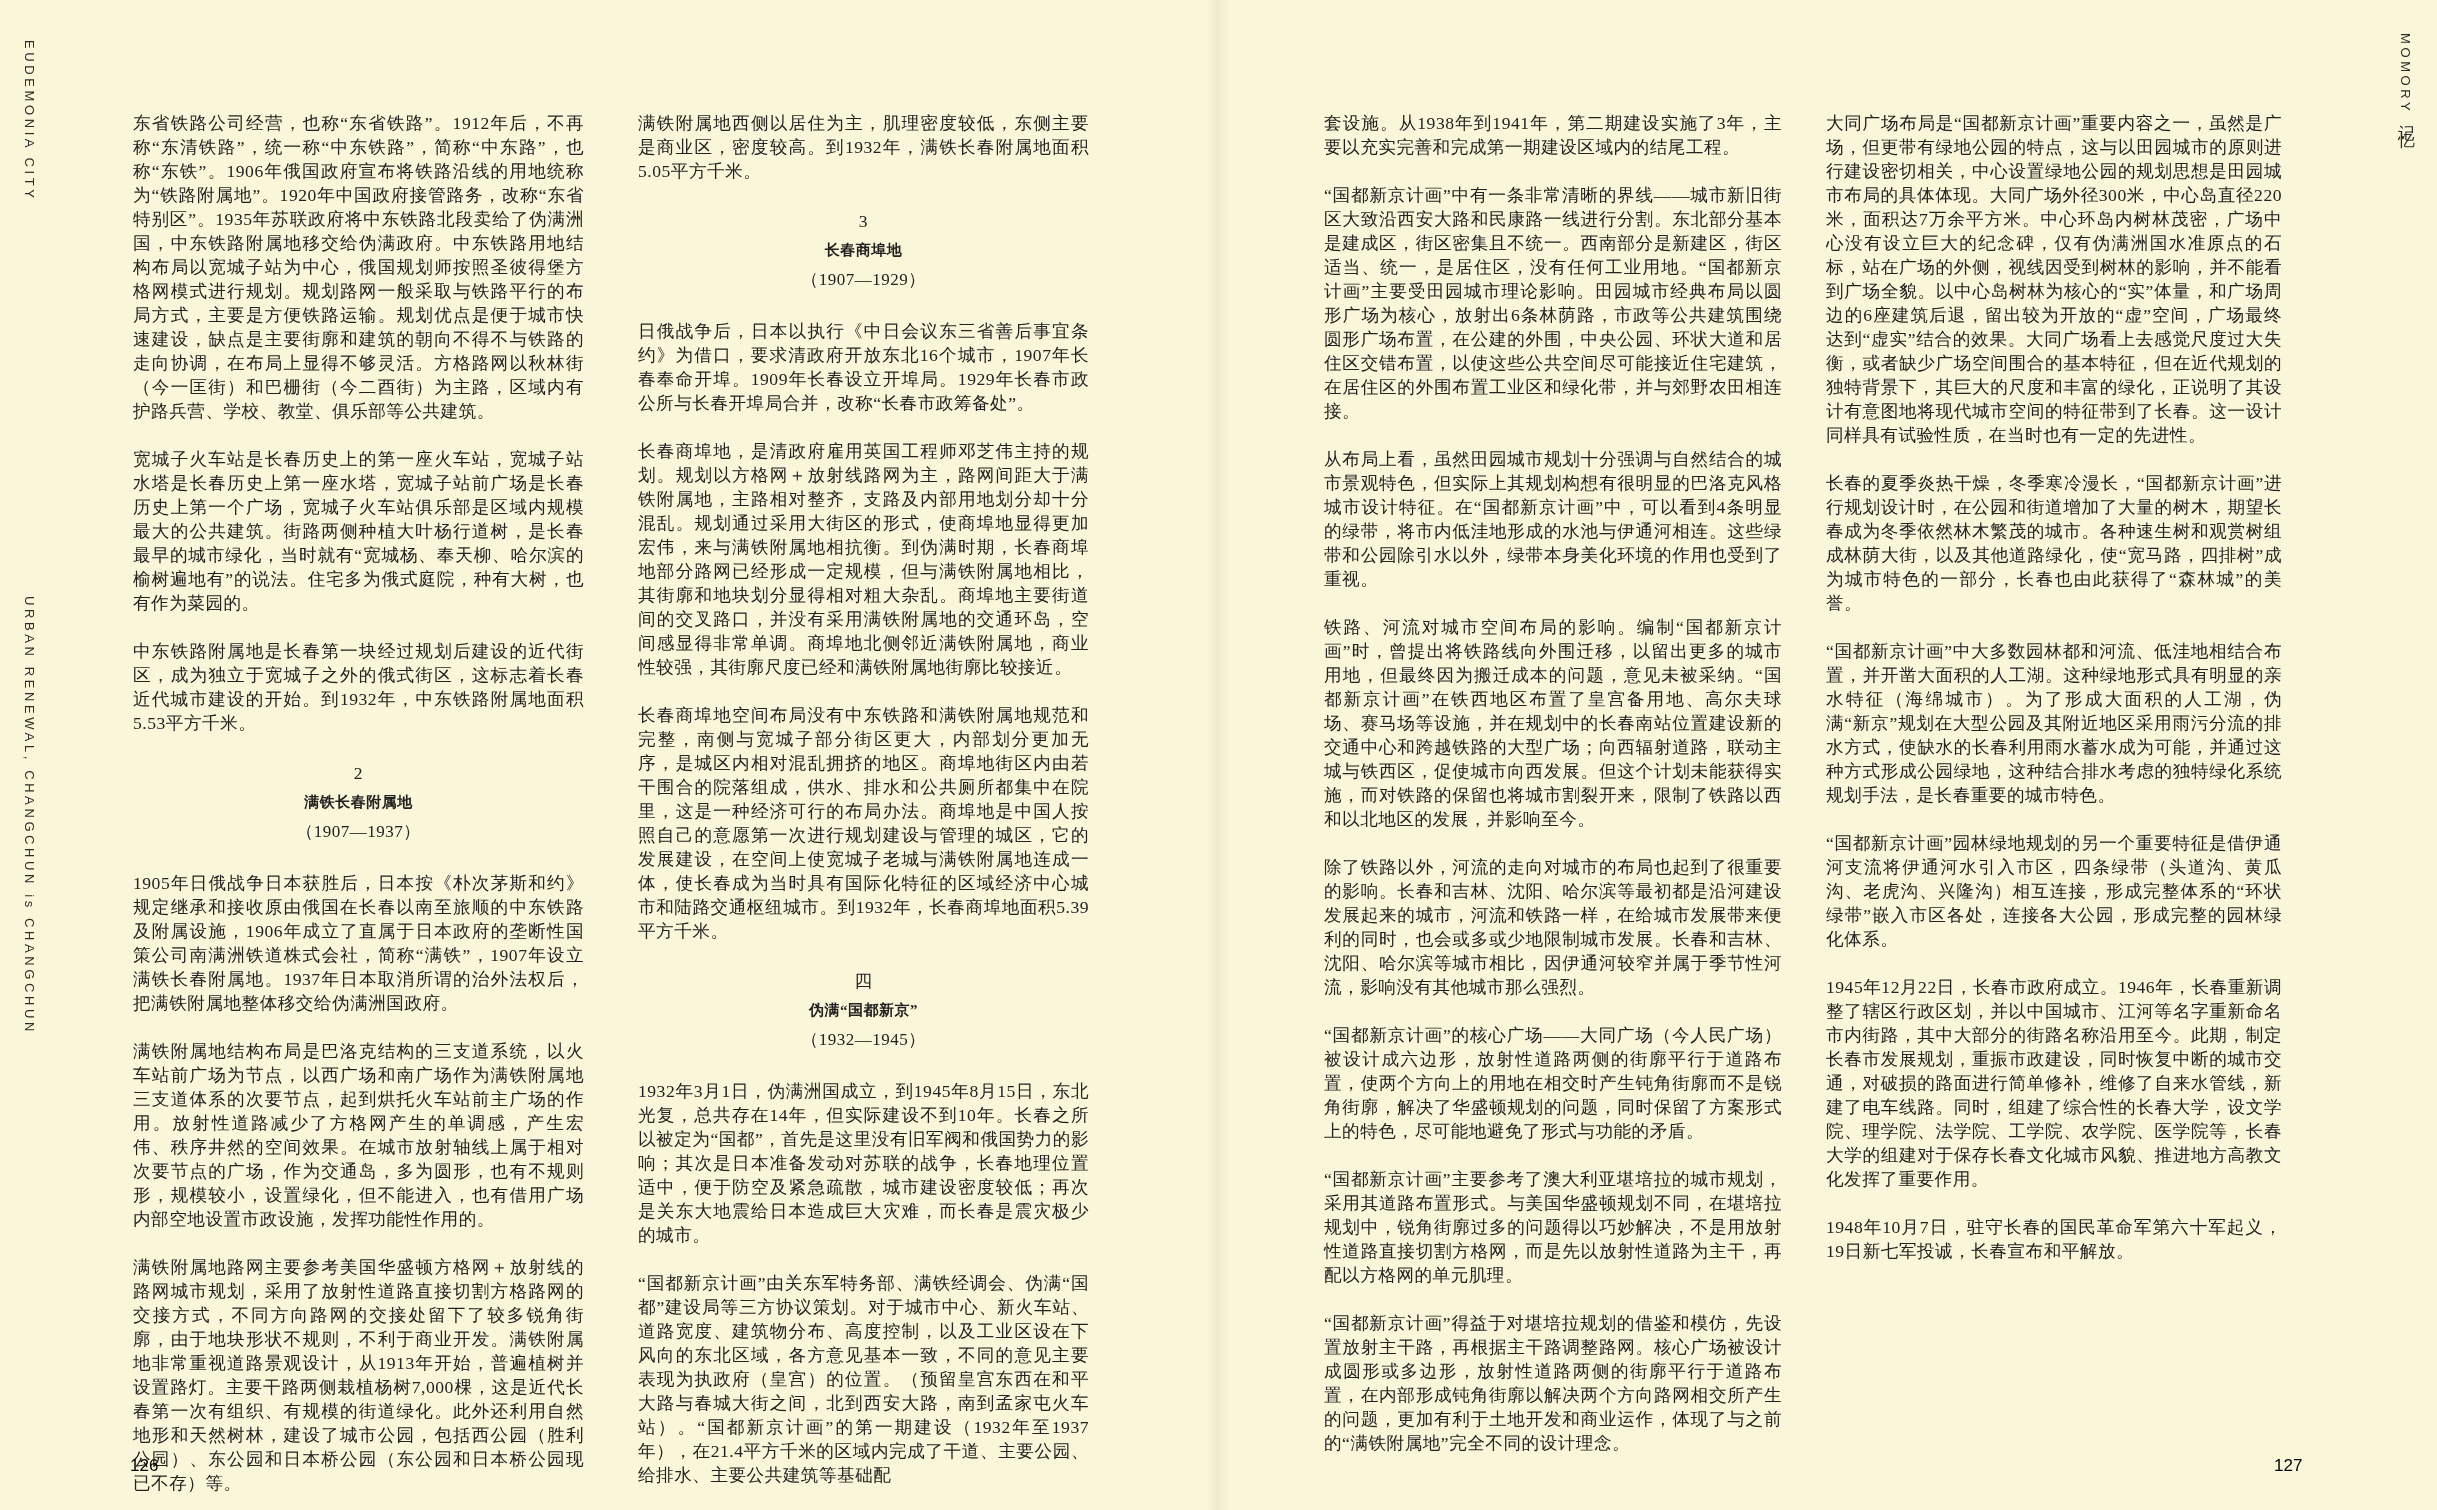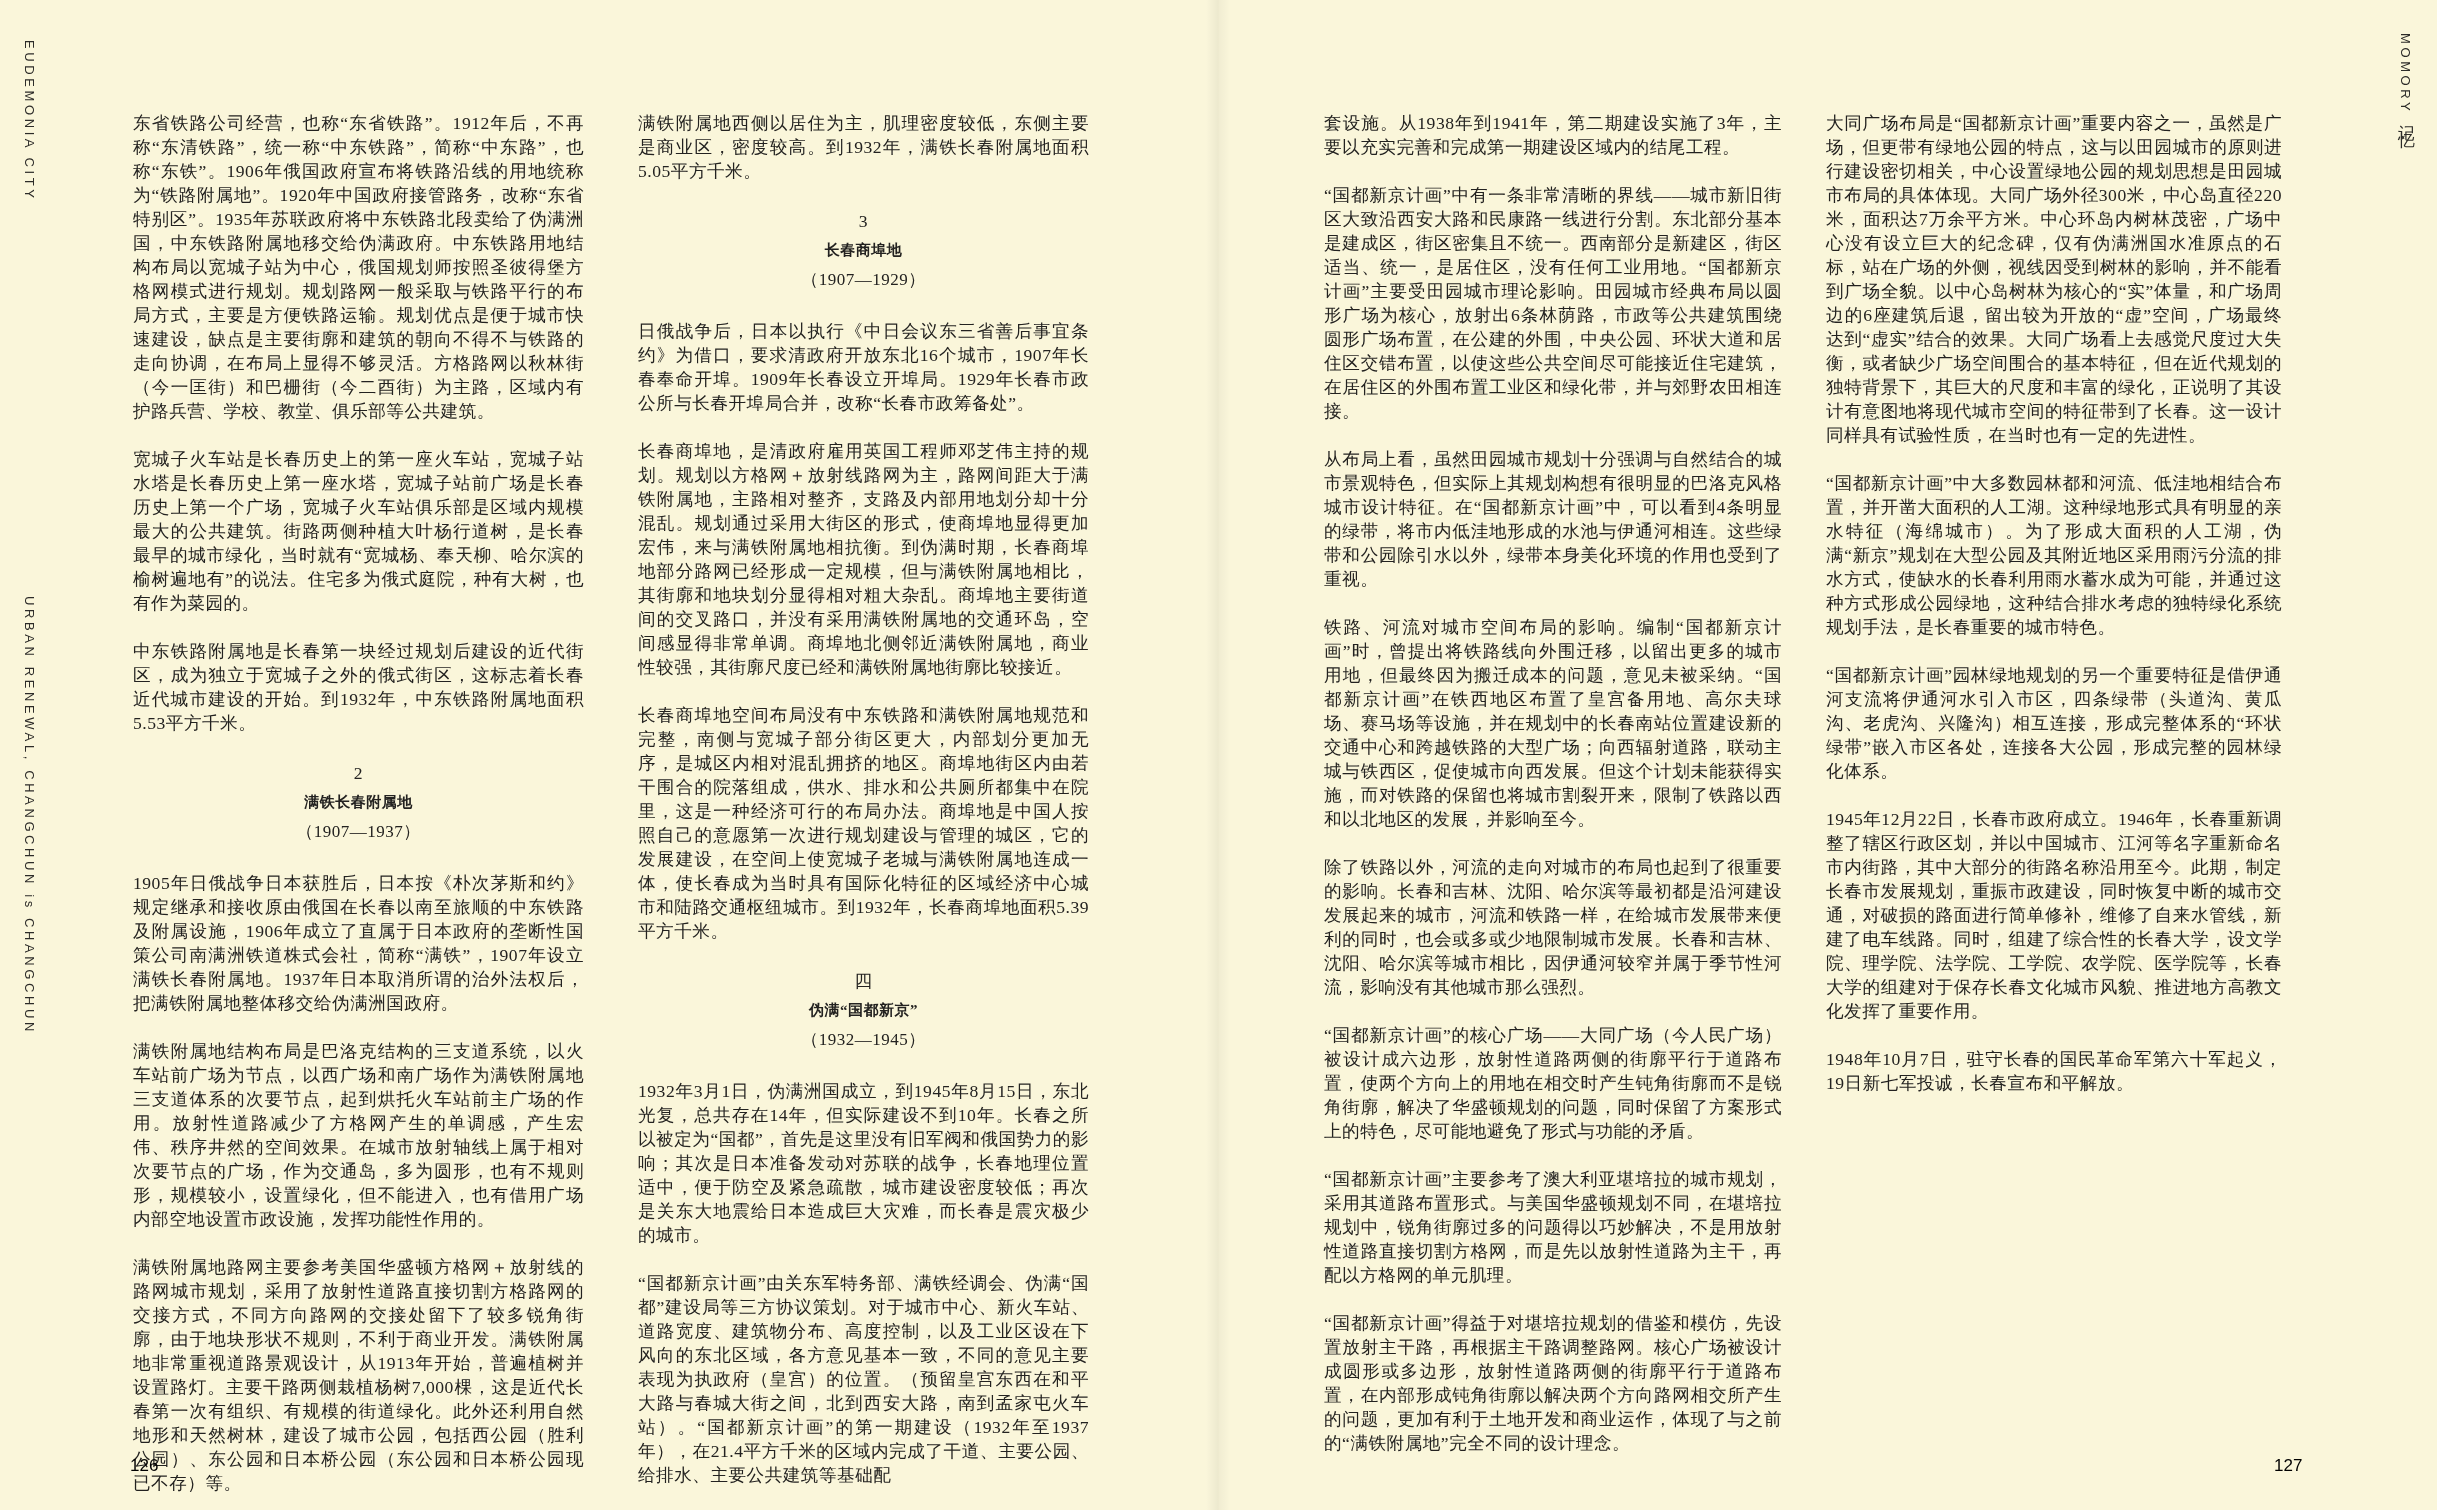--- a/index.html
+++ b/index.html
@@ -100,20 +100,21 @@
     <p class="para">“国都新京计画”中有一条非常清晰的界线——城市新旧街区大致沿西安大路和民康路一线进行分割。东北部分基本是建成区，街区密集且不统一。西南部分是新建区，街区适当、统一，是居住区，没有任何工业用地。“国都新京计画”主要受田园城市理论影响。田园城市经典布局以圆形广场为核心，放射出6条林荫路，市政等公共建筑围绕圆形广场布置，在公建的外围，中央公园、环状大道和居住区交错布置，以使这些公共空间尽可能接近住宅建筑，在居住区的外围布置工业区和绿化带，并与郊野农田相连接。</p>
     <p class="para">从布局上看，虽然田园城市规划十分强调与自然结合的城市景观特色，但实际上其规划构想有很明显的巴洛克风格城市设计特征。在“国都新京计画”中，可以看到4条明显的绿带，将市内低洼地形成的水池与伊通河相连。这些绿带和公园除引水以外，绿带本身美化环境的作用也受到了重视。</p>
     <p class="para">铁路、河流对城市空间布局的影响。编制“国都新京计画”时，曾提出将铁路线向外围迁移，以留出更多的城市用地，但最终因为搬迁成本的问题，意见未被采纳。“国都新京计画”在铁西地区布置了皇宫备用地、高尔夫球场、赛马场等设施，并在规划中的长春南站位置建设新的交通中心和跨越铁路的大型广场；向西辐射道路，联动主城与铁西区，促使城市向西发展。但这个计划未能获得实施，而对铁路的保留也将城市割裂开来，限制了铁路以西和以北地区的发展，并影响至今。</p>
     <p class="para">除了铁路以外，河流的走向对城市的布局也起到了很重要的影响。长春和吉林、沈阳、哈尔滨等最初都是沿河建设发展起来的城市，河流和铁路一样，在给城市发展带来便利的同时，也会或多或少地限制城市发展。长春和吉林、沈阳、哈尔滨等城市相比，因伊通河较窄并属于季节性河流，影响没有其他城市那么强烈。</p>
     <p class="para">“国都新京计画”的核心广场——大同广场（今人民广场）被设计成六边形，放射性道路两侧的街廓平行于道路布置，使两个方向上的用地在相交时产生钝角街廓而不是锐角街廓，解决了华盛顿规划的问题，同时保留了方案形式上的特色，尽可能地避免了形式与功能的矛盾。</p>
     <p class="para">“国都新京计画”主要参考了澳大利亚堪培拉的城市规划，采用其道路布置形式。与美国华盛顿规划不同，在堪培拉规划中，锐角街廓过多的问题得以巧妙解决，不是用放射性道路直接切割方格网，而是先以放射性道路为主干，再配以方格网的单元肌理。</p>
     <p class="para">“国都新京计画”得益于对堪培拉规划的借鉴和模仿，先设置放射主干路，再根据主干路调整路网。核心广场被设计成圆形或多边形，放射性道路两侧的街廓平行于道路布置，在内部形成钝角街廓以解决两个方向路网相交所产生的问题，更加有利于土地开发和商业运作，体现了与之前的“满铁附属地”完全不同的设计理念。</p>
   </div>
 <div class="col col4">
     <p class="para">大同广场布局是“国都新京计画”重要内容之一，虽然是广场，但更带有绿地公园的特点，这与以田园城市的原则进行建设密切相关，中心设置绿地公园的规划思想是田园城市布局的具体体现。大同广场外径300米，中心岛直径220米，面积达7万余平方米。中心环岛内树林茂密，广场中心没有设立巨大的纪念碑，仅有伪满洲国水准原点的石标，站在广场的外侧，视线因受到树林的影响，并不能看到广场全貌。以中心岛树林为核心的“实”体量，和广场周边的6座建筑后退，留出较为开放的“虚”空间，广场最终达到“虚实”结合的效果。大同广场看上去感觉尺度过大失衡，或者缺少广场空间围合的基本特征，但在近代规划的独特背景下，其巨大的尺度和丰富的绿化，正说明了其设计有意图地将现代城市空间的特征带到了长春。这一设计同样具有试验性质，在当时也有一定的先进性。</p>
+    <p class="para">长春的夏季炎热干燥，冬季寒冷漫长，“国都新京计画”进行规划设计时，在公园和街道增加了大量的树木，期望长春成为冬季依然林木繁茂的城市。各种速生树和观赏树组成林荫大街，以及其他道路绿化，使“宽马路，四排树”成为城市特色的一部分，长春也由此获得了“森林城”的美誉。</p>
     <p class="para">“国都新京计画”中大多数园林都和河流、低洼地相结合布置，并开凿大面积的人工湖。这种绿地形式具有明显的亲水特征（海绵城市）。为了形成大面积的人工湖，伪满“新京”规划在大型公园及其附近地区采用雨污分流的排水方式，使缺水的长春利用雨水蓄水成为可能，并通过这种方式形成公园绿地，这种结合排水考虑的独特绿化系统规划手法，是长春重要的城市特色。</p>
     <p class="para">“国都新京计画”园林绿地规划的另一个重要特征是借伊通河支流将伊通河水引入市区，四条绿带（头道沟、黄瓜沟、老虎沟、兴隆沟）相互连接，形成完整体系的“环状绿带”嵌入市区各处，连接各大公园，形成完整的园林绿化体系。</p>
     <p class="para">1945年12月22日，长春市政府成立。1946年，长春重新调整了辖区行政区划，并以中国城市、江河等名字重新命名市内街路，其中大部分的街路名称沿用至今。此期，制定长春市发展规划，重振市政建设，同时恢复中断的城市交通，对破损的路面进行简单修补，维修了自来水管线，新建了电车线路。同时，组建了综合性的长春大学，设文学院、理学院、法学院、工学院、农学院、医学院等，长春大学的组建对于保存长春文化城市风貌、推进地方高教文化发挥了重要作用。</p>
     <p class="para">1948年10月7日，驻守长春的国民革命军第六十军起义，19日新七军投诚，长春宣布和平解放。</p>
   </div>
 
 <div class="pagenum pn-left">126</div>
 <div class="pagenum pn-right">127</div>
 
 

